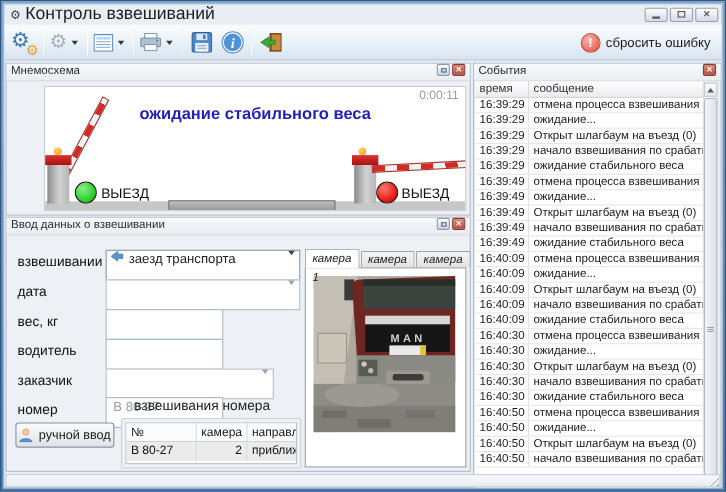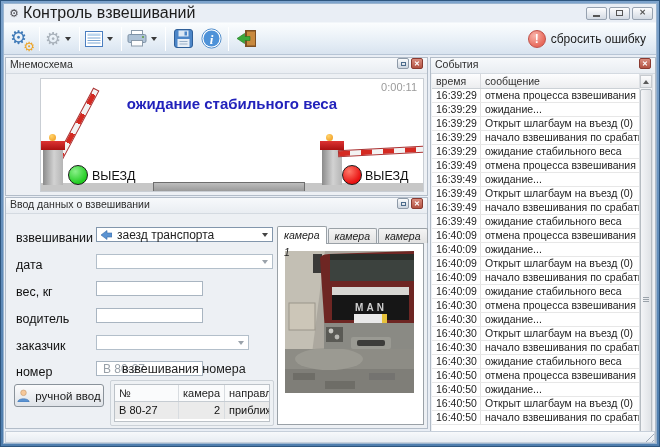--- a/index.html
+++ b/index.html
@@ -66,22 +66,22 @@
   .post-cap{position:absolute;width:24px;height:9px;background:linear-gradient(180deg,#d33,#a11);}
   .post-lamp{position:absolute;width:7px;height:7px;border-radius:50%;background:radial-gradient(circle at 35% 30%,#ffd36a,#ef9416);}
   .boom{position:absolute;height:7px;border:1px solid #993;border-color:#a33;
     background:repeating-linear-gradient(90deg,#d42a22 0 11px,#f3f3f3 11px 22px);}
   .light{position:absolute;width:20px;height:20px;border-radius:50%;border:1.5px solid #1a1a1a;}
   .light-label{position:absolute;font-size:12.5px;color:#111;}
 
   
   #panel-entry{left:1px;top:193px;width:423px;height:232px;}
   .form-label{position:absolute;left:10px;font-size:12.5px;color:#111;}
-  .combo,.tinput{position:absolute;height:15px;background:#fff;border:1px solid #8296ac;font-size:12px;color:#222;
-    display:flex;align-items:center;padding:0 4px;}
+  .combo,.tinput{position:absolute;height:28px;background:#fff;border:1px solid #8296ac;font-size:12px;color:#222;
+    display:flex;align-items:flex-start;padding:0 4px;}
   .combo-dis{border-color:#b3bfca;color:#98a0a8;}
   .combo .cmb-arrow{margin-left:auto;width:0;height:0;border-left:3.5px solid transparent;border-right:3.5px solid transparent;border-top:4px solid #444;}
   .combo-dis .cmb-arrow{border-top-color:#9aa2aa;}
   .tinput{border-color:#a9b5c1;}
   .tinput input{border:none;outline:none;width:100%;font-size:12px;color:#98a0a8;background:transparent;font-family:inherit;}
   .dir-arrow{margin-right:5px;flex:0 0 auto;display:flex;}
   .manual-btn{position:absolute;left:8px;top:186px;width:90px;height:23px;border:1px solid #8a929a;border-radius:3px;
     background:linear-gradient(180deg,#fbfbfc,#dfe3e8);display:flex;align-items:center;justify-content:center;gap:5px;
     font-size:11.5px;color:#1a1a1a;}
   .groupbox{position:absolute;left:104px;top:182px;width:164px;height:46px;border:1px solid #ccd2d8;border-radius:2px;background:#eef1f4;}

